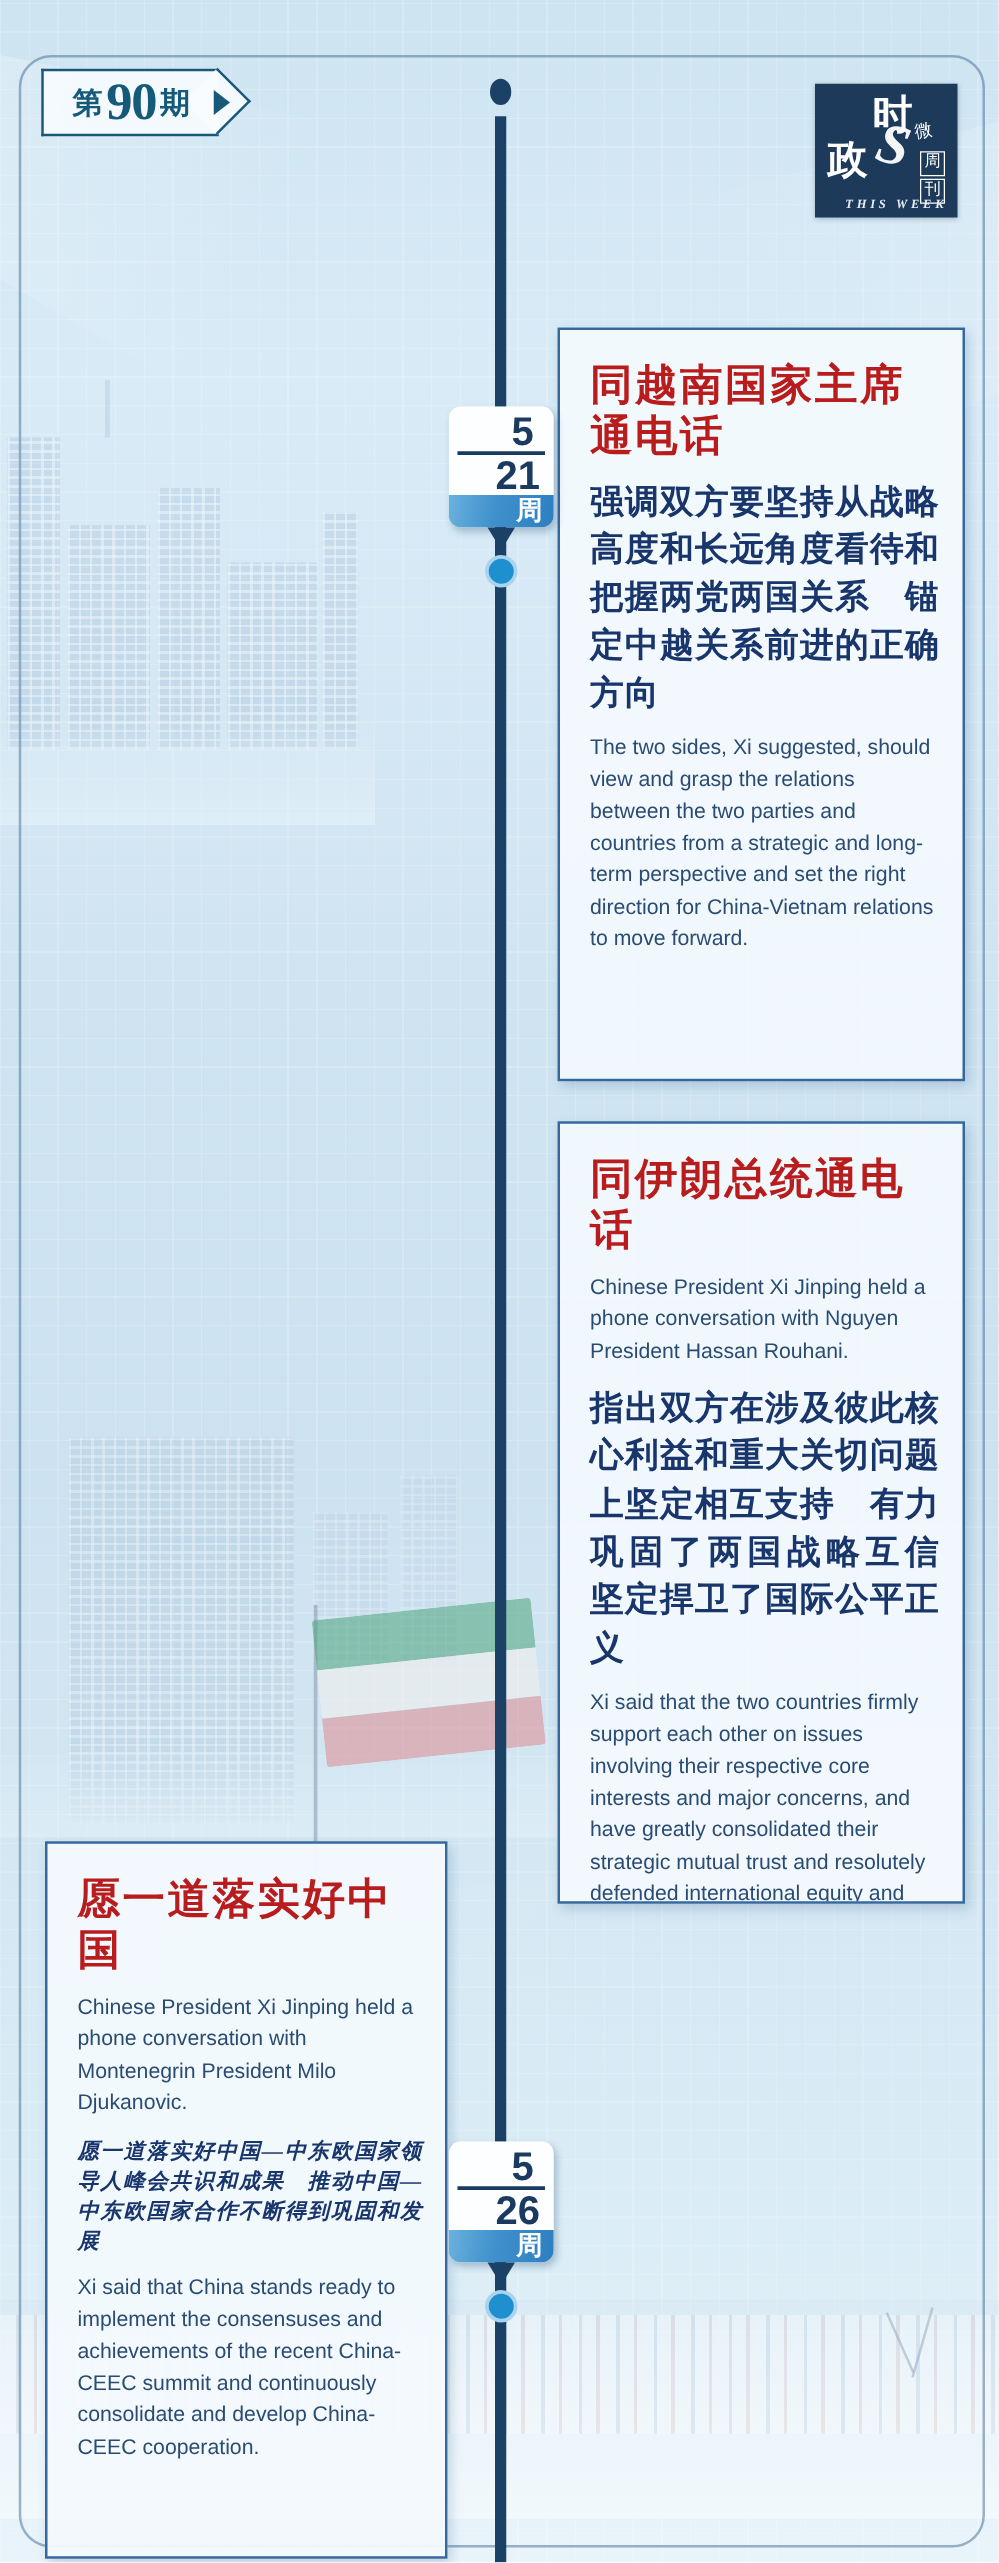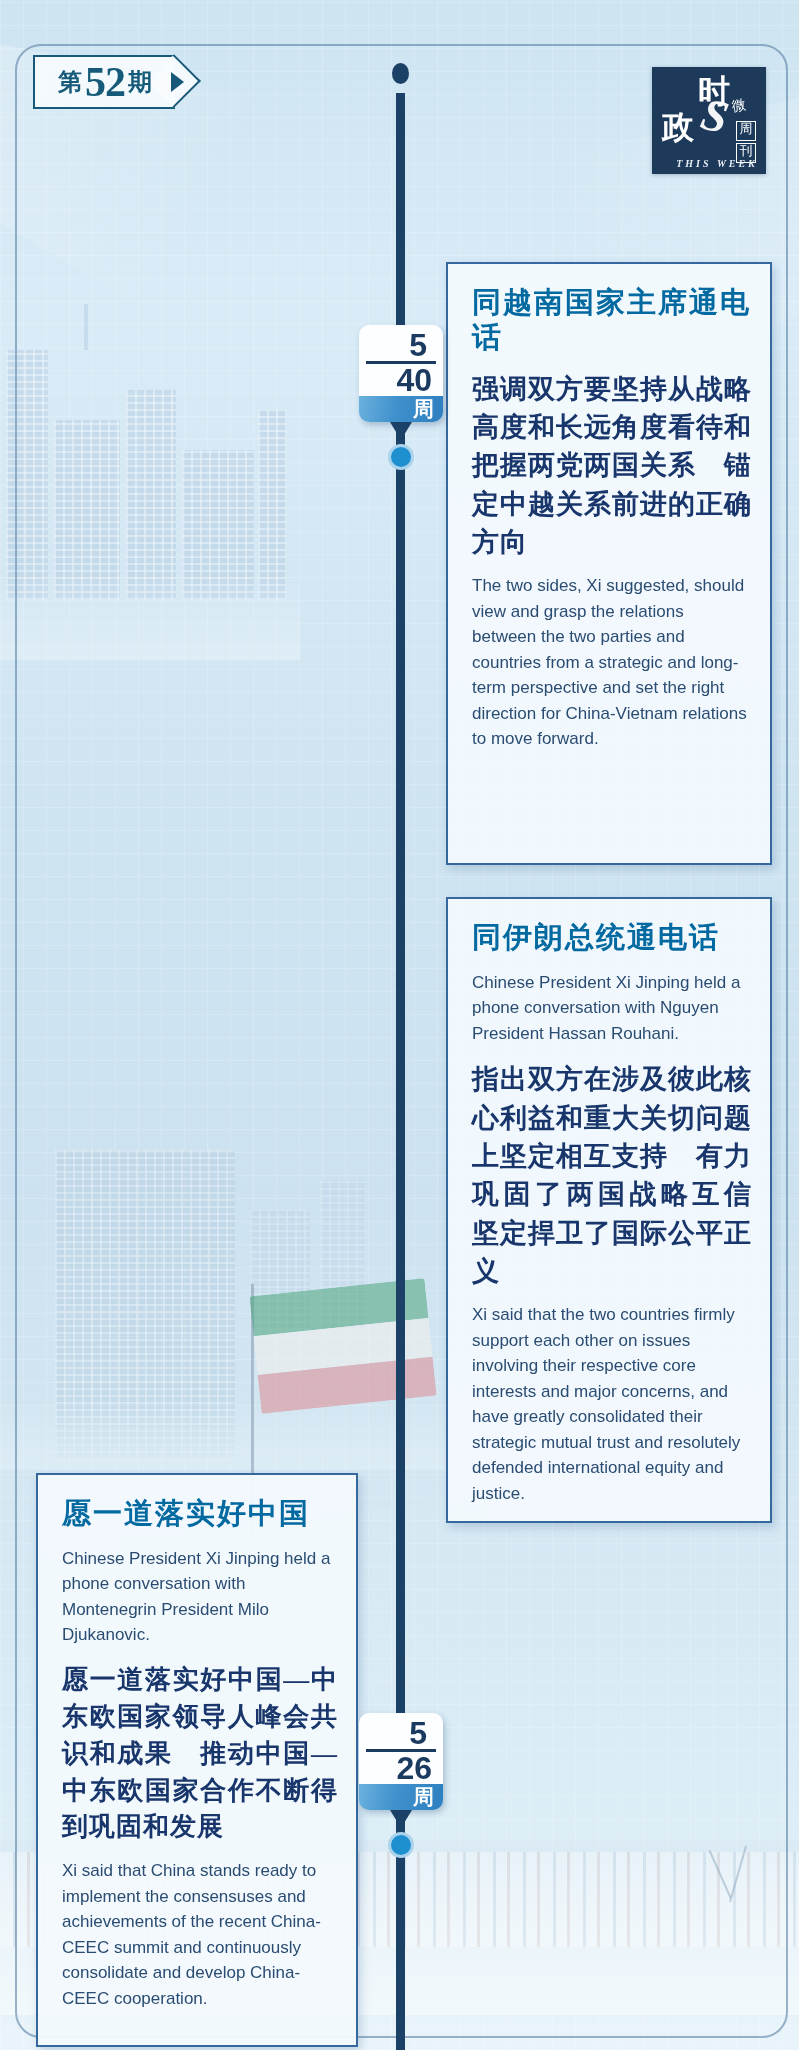--- a/index.html
+++ b/index.html
@@ -80,29 +80,29 @@
   .m-sep{border-top:3px solid #1b3a5f;margin:3px 7px;}
   .m-week{height:26px;background:linear-gradient(100deg,#6ab1de 0%,#3f90cc 45%,#2e7fc0 100%);
     color:#fff;font-size:21px;font-weight:700;line-height:26px;text-align:right;padding-right:8px;letter-spacing:1px;padding-left:42px;}
   .m-tri{margin:0 auto;width:0;height:0;border-left:11px solid transparent;border-right:11px solid transparent;border-top:18px solid #1b4166;}
   .m-dot{position:absolute;left:50%;transform:translateX(-50%);top:119px;width:20px;height:20px;
     background:#1e90d0;border:3px solid #abd3ec;border-radius:50%;}
 
   
   .card{position:absolute;box-sizing:border-box;background:rgba(243,249,253,.96);border:2px solid #35689c;
     box-shadow:3px 4px 9px rgba(80,120,160,.28);padding:24px 18px 16px 24px;overflow:hidden;z-index:3;}
-  .card h2{margin:0 0 12px;font-family:Liberation Mono, monospace;font-size:29px;line-height:1.2;
-    font-weight:700;color:#0369a1;letter-spacing:2px;}
+  .card h2{margin:0 0 12px;font-family:Liberation Sans, sans-serif;font-size:34px;line-height:1.2;
+    font-weight:700;color:#b91c1c;letter-spacing:2px;}
   .card .en{margin:0 0 14px;font-size:17px;line-height:1.5;color:#2a4c72;}
   .card .zh{margin:0 0 12px;font-family:"Liberation Serif","DejaVu Serif",serif;font-size:27px;line-height:1.42;
     font-weight:700;color:#18366b;letter-spacing:1px;text-align:justify;}
   .card-1{left:446px;top:262px;width:326px;height:603px;}
   .card-2{left:446px;top:897px;width:326px;height:626px;}
   .card-3{left:36px;top:1473px;width:322px;height:574px;}
-  .card-3 .zh{font-size:26px;}
+  .card-3 .zh{font-size:17px;font-style:italic;}
 </style>
 </head>
 <body>
 
 <div class="poster">
 
   <div class="bg-grid"></div>
   <div class="crystal cr1"></div>
   <div class="crystal cr2"></div>
   <div class="crystal cr3"></div>
@@ -135,21 +135,21 @@
     <div class="pylon" style="right:60px;top:5px;height:58px;transform:rotate(16deg);"></div>
     <div class="pylon" style="right:78px;top:8px;height:52px;transform:rotate(-24deg);"></div>
   </div>
 
   <div class="frame"></div>
 
   <div class="badge">
     <div class="arrow"></div>
     <div class="tip"></div>
     <span class="sm">第</span>
-    <span class="num">52</span>
+    <span class="num">90</span>
     <span class="sm">期</span>
   </div>
 
   <div class="logo">
     <span class="l-shi">时</span>
     <span class="l-zheng">政</span>
     <span class="l-s">S</span>
     <span class="l-wei">微</span>
     <span class="l-box l-zhou">周</span>
     <span class="l-box l-kan">刊</span>
@@ -157,21 +157,21 @@
   </div>
 
   <div class="tl-top-dot"></div>
   <div class="tl-bar"></div>
 
   <div class="marker" style="top:325px;">
     <div class="m-box">
       <div class="m-white">
         <div class="m-month">5</div>
         <div class="m-sep"></div>
-        <div class="m-day">40</div>
+        <div class="m-day">21</div>
       </div>
       <div class="m-week">周一</div>
     </div>
     <div class="m-tri"></div>
     <div class="m-dot"></div>
   </div>
 
   <div class="marker" style="top:1713px;">
     <div class="m-box">
       <div class="m-white">

